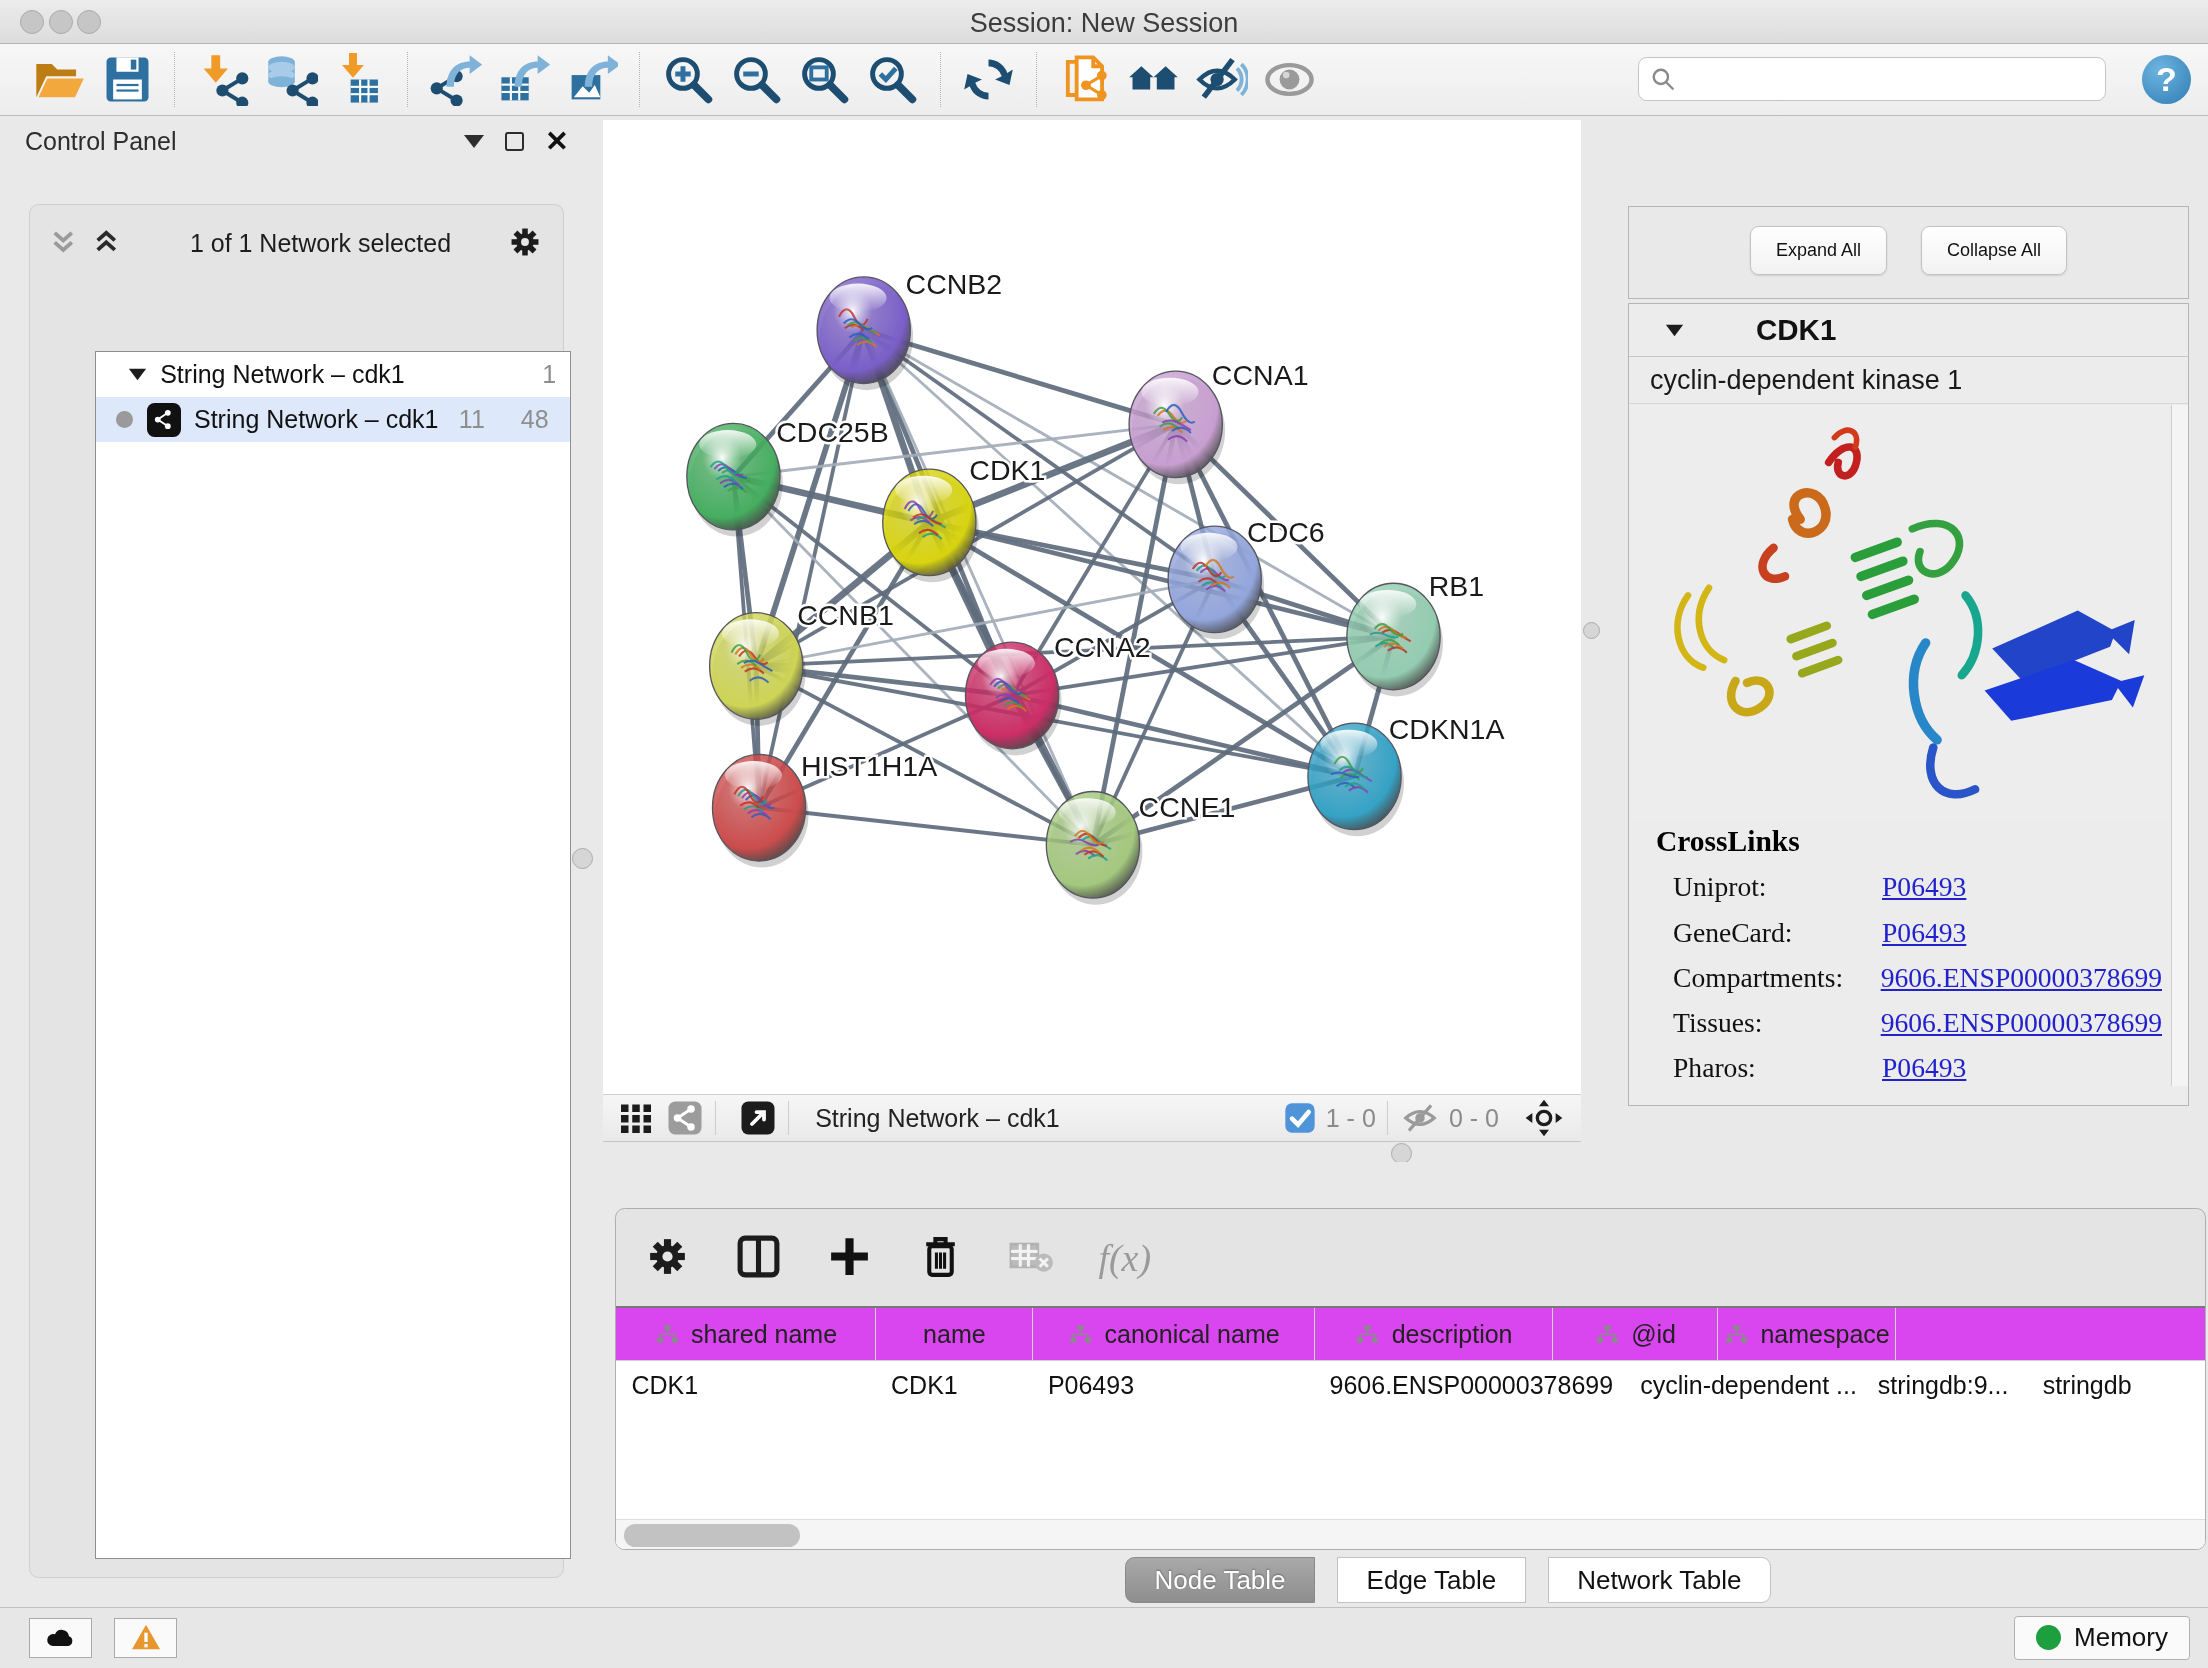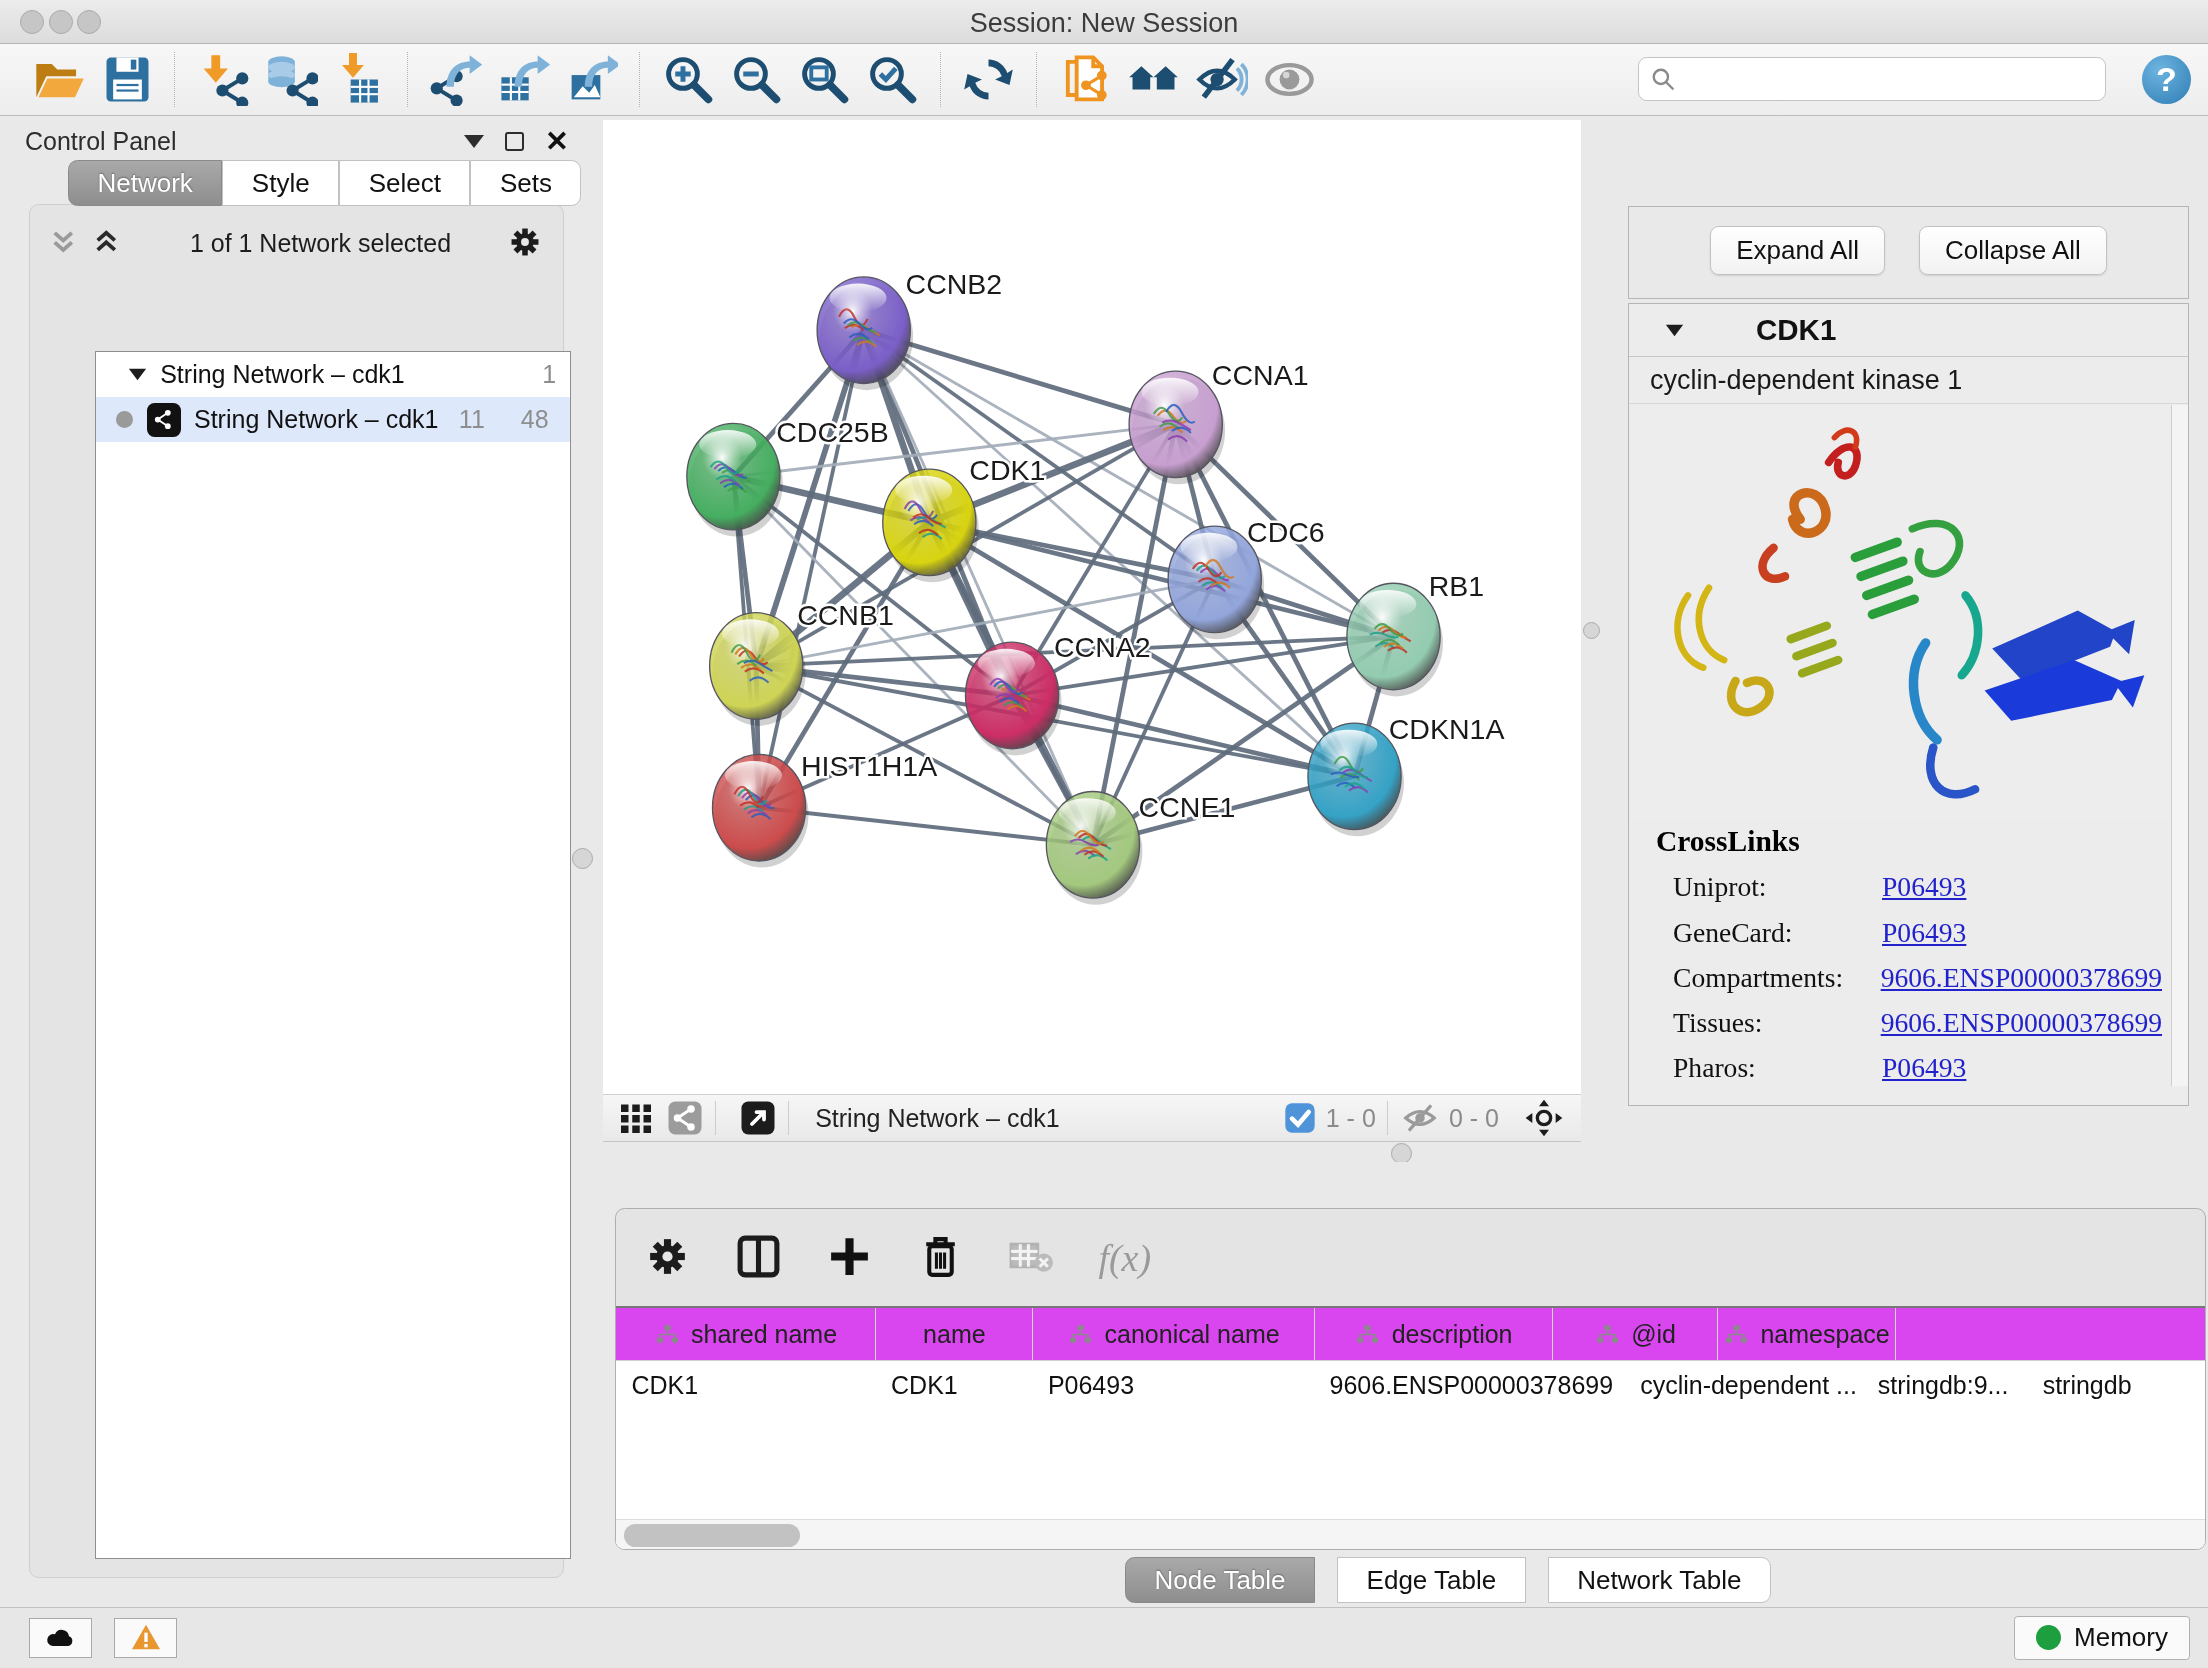--- a/index.html
+++ b/index.html
@@ -71,21 +71,21 @@
   .nb-icon { margin-left:13.3px; display:flex; align-items:center; }
 
   
   .handle { position:absolute; width:21px; height:21px; border-radius:50%; background:#d6d6d6; border:1px solid #ababab; }
 
   
   #results-panel { position:absolute; left:1605px; top:120px; width:603px; height:1042px; background:#e9e9e9; }
   #rp-tabwrap { position:absolute; left:0; top:40px; width:100%; display:flex; justify-content:center;margin-top:47px; }
   #rp-frame1 { position:absolute; left:23px; top:86px; width:561px; height:93px; background:#e9e9e9; border:1.9px solid #b5b5b5; }
   .rp-btn { height:49px; padding:18px 25px; background:linear-gradient(#ffffff,#f2f2f2); border:1px solid #c2c2c2;
-    border-radius:8.6px; font-size:26px; color:#111; display:flex; align-items:center; box-shadow:0 1px 1.9px rgba(0,0,0,.12); }
+    border-radius:8.6px; font-size:18px; color:#111; display:flex; align-items:center; box-shadow:0 1px 1.9px rgba(0,0,0,.12); }
   #rp-frame2 { position:absolute; left:23px; top:183px; width:561px; height:803px; background:#ececec; border:1.9px solid #b5b5b5; }
   #rp-sect-head { position:absolute; left:0; top:0; width:100%; height:53px; border-bottom:1px solid #c6c6c6;
     display:flex; align-items:center; }
   #rp-gene { font-size:29.5px; font-weight:bold; color:#111; margin-left:70px; }
   #rp-desc { position:absolute; left:0; top:54px; width:100%; height:46px; font-size:27px; color:#191919;
     display:flex; align-items:center; padding-left:21px; border-bottom:1px solid #d8d8d8; }
   #rp-structure { position:absolute; left:1.9px; top:101px; width:538px; height:415px; background:#ededed; }
   #rp-vscroll { position:absolute; right:0px; top:101px; width:17px; height:681px; background:#f4f4f4; border-left:1px solid #cfcfcf; }
   #crosslinks { position:absolute; left:0; top:521px; width:533px; font-family:"Liberation Serif",serif; }
   #cl-head { font-size:29.5px; font-weight:bold; color:#000; margin-left:27px; }
@@ -372,26 +372,20 @@
                 <line x1="12" y1="24" x2="33" y2="38" stroke="#fff" stroke-width="4"></line>
               </svg>
           </span>
           <span>String Network – cdk1</span>
           <span class="count" style="margin-left:auto">11</span>
           <span class="count" style="margin-left:36px;margin-right:7.6px">48</span>
         </div>
       </div>
     </div>
   </div>
-  <div id="cp-tabs" class="tabbar abs" style="left:68px;top:160px;">
-      <div class="tab sel">Network</div>
-      <div class="tab">Style</div>
-      <div class="tab">Select</div>
-      <div class="tab">Sets</div>
-    </div>
 
   <div class="handle" style="left:572px;top:848px;"></div>
 
   <div id="network-panel">
     <svg id="network-svg" width="978" height="974" viewBox="0 0 1028 1024">
         <defs>
           <radialGradient id="g0" cx="38%" cy="32%" r="75%">
       <stop offset="0%" stop-color="#ffffff" stop-opacity="0.95"></stop>
       <stop offset="28%" stop-color="#7a5fc8" stop-opacity="0.75"></stop>
       <stop offset="75%" stop-color="#7a5fc8"></stop>

